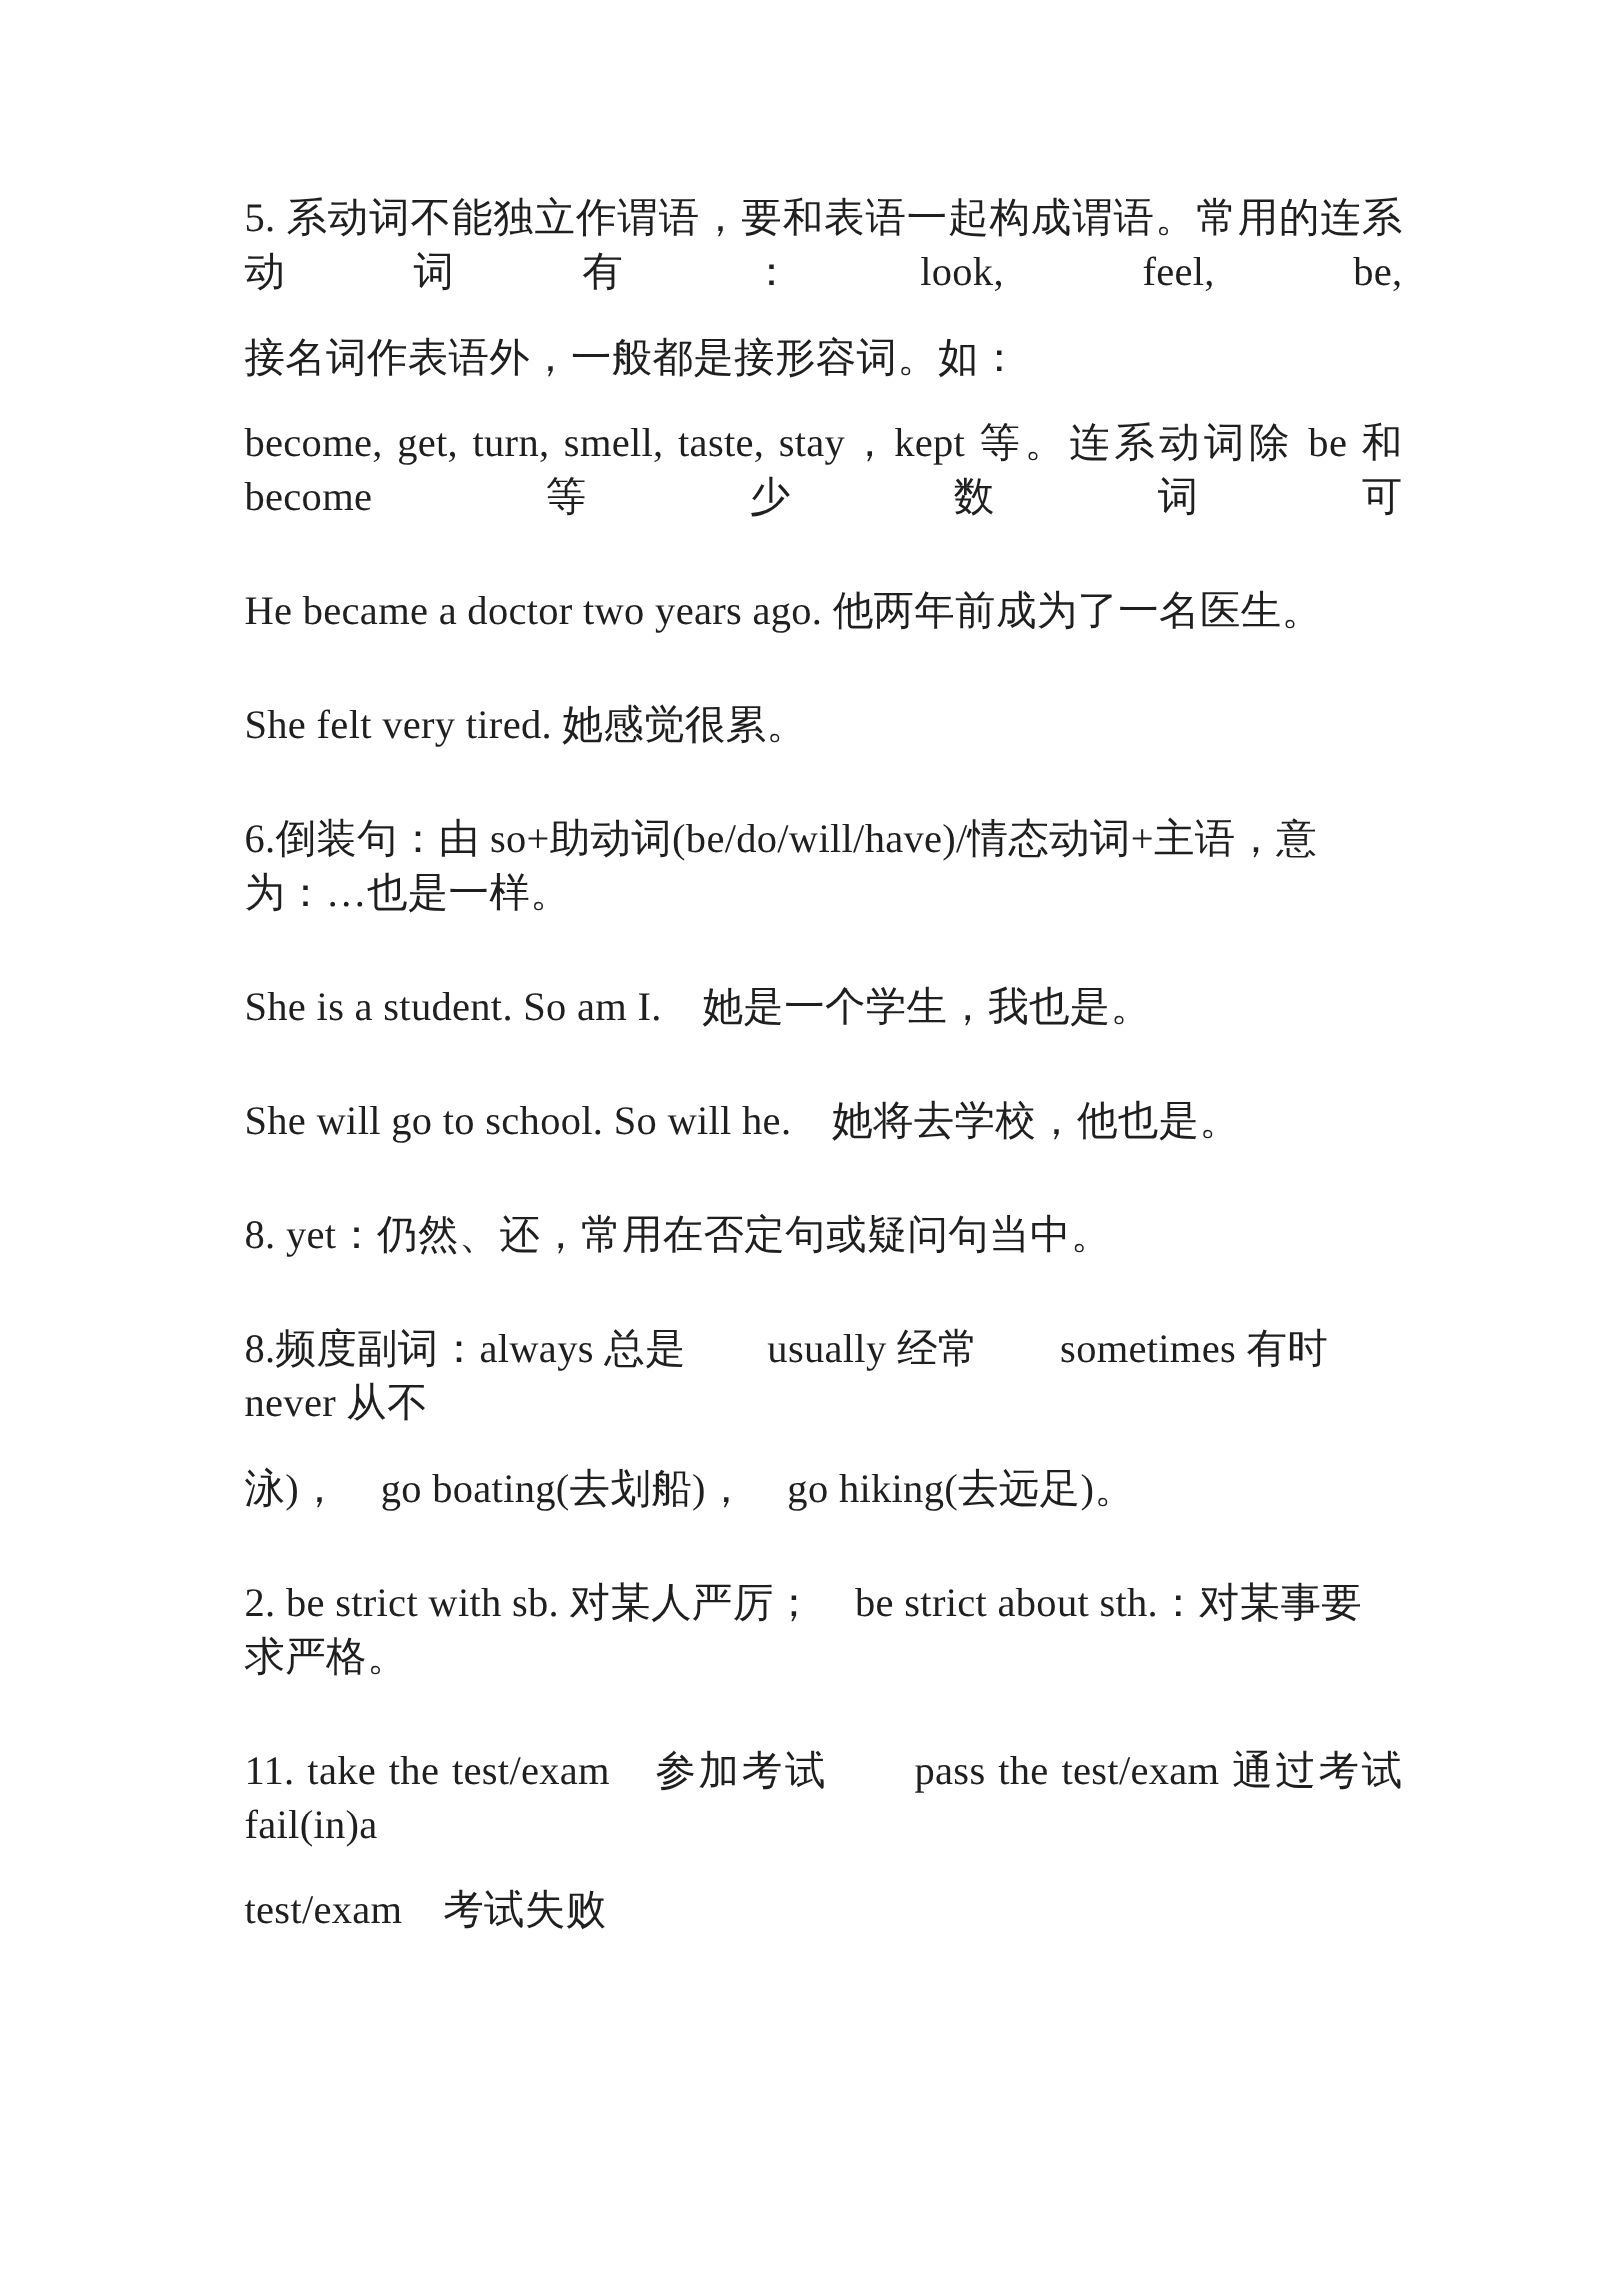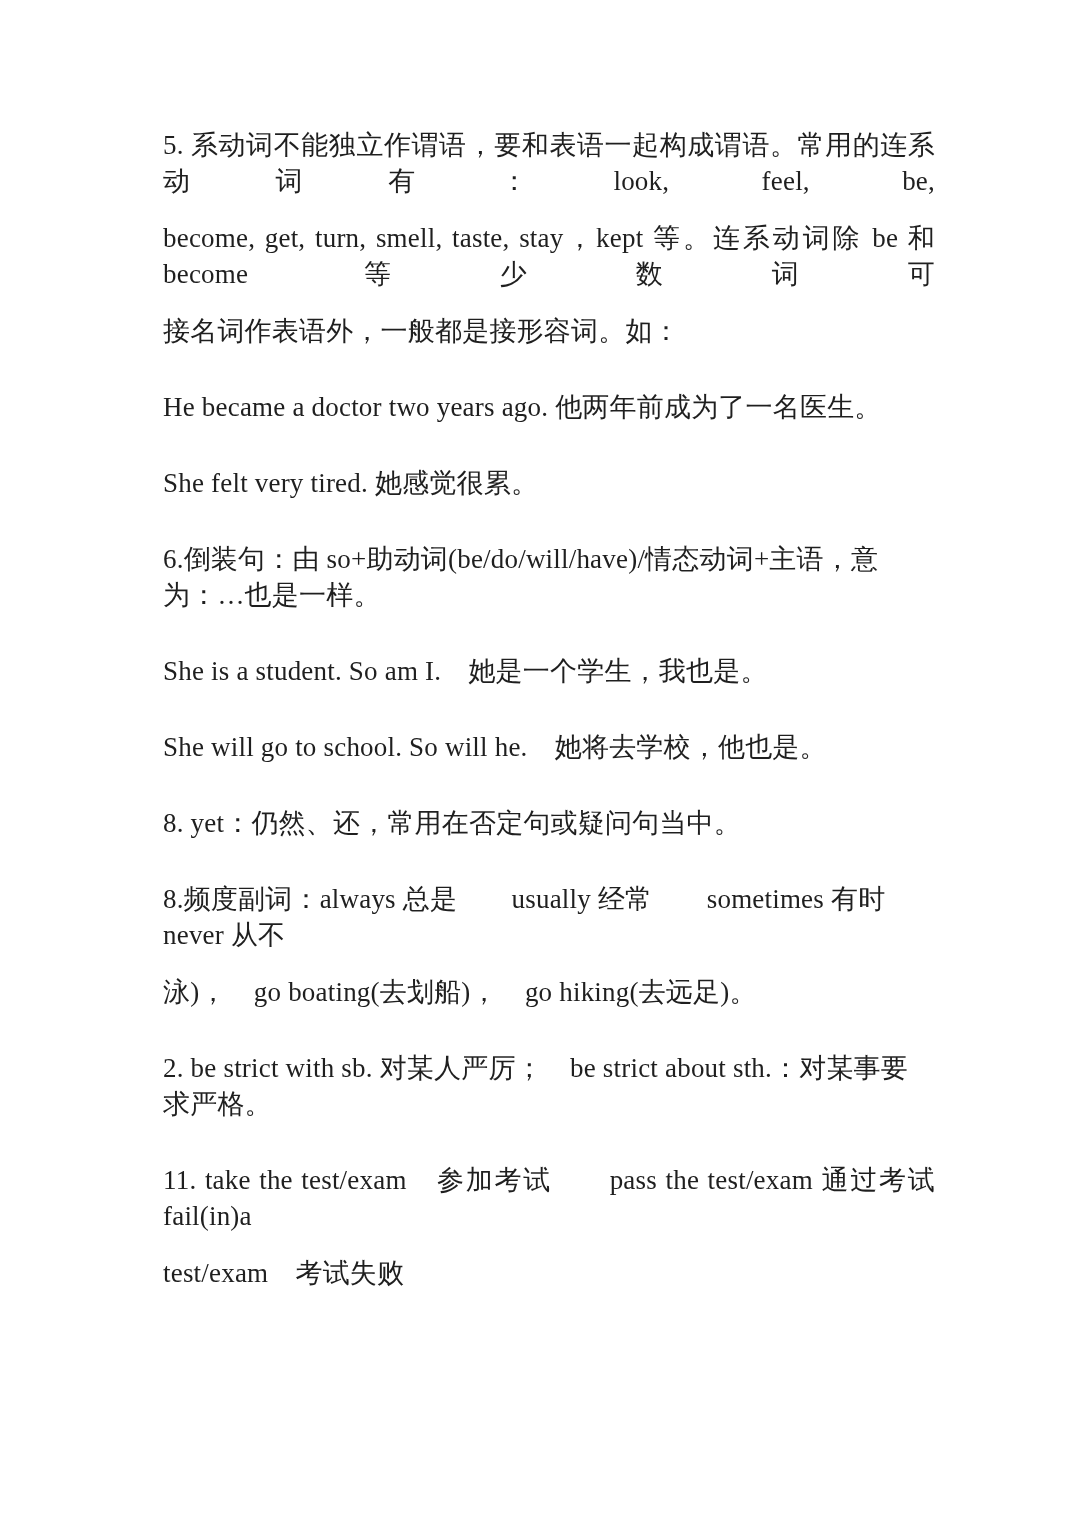--- a/index.html
+++ b/index.html
@@ -54,22 +54,22 @@
     z-index: 2;
   }
 </style>
 </head>
 <body>
 
 <div class="page" style="background: rgb(255, 255, 255); color: rgb(31, 31, 31);">
 
   <main class="content">
     <p class="line fill">5. 系动词不能独立作谓语，要和表语一起构成谓语。常用的连系动词有：look, feel, be,</p>
+    <p class="line cont">接名词作表语外，一般都是接形容词。如：</p>
     <p class="line cont fill">become, get, turn, smell, taste, stay，kept 等。连系动词除 be 和 become 等少数词可</p>
-    <p class="line cont">接名词作表语外，一般都是接形容词。如：</p>
     <p class="line para">He became a doctor two years ago. 他两年前成为了一名医生。</p>
     <p class="line para">She felt very tired. 她感觉很累。</p>
     <p class="line para">6.倒装句：由 so+助动词(be/do/will/have)/情态动词+主语，意为：…也是一样。</p>
     <p class="line para">She is a student. So am I.　她是一个学生，我也是。</p>
     <p class="line para">She will go to school. So will he.　她将去学校，他也是。</p>
     <p class="line para">8. yet：仍然、还，常用在否定句或疑问句当中。</p>
     <p class="line para">8.频度副词：always 总是　　usually 经常　　sometimes 有时　　never 从不</p>
     <p class="line cont">泳)，　go boating(去划船)，　go hiking(去远足)。</p>
     <p class="line para">2. be strict with sb. 对某人严厉；　be strict about sth.：对某事要求严格。</p>
     <p class="line para fill">11. take the test/exam　参加考试　　pass the test/exam 通过考试　　fail(in)a</p>

